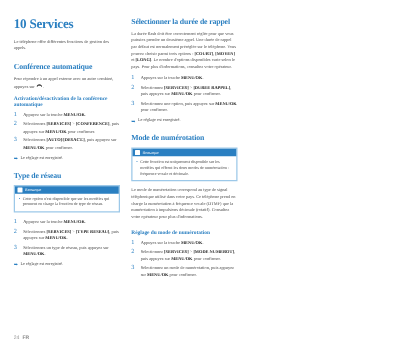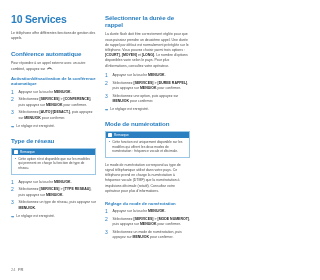--- a/index.html
+++ b/index.html
@@ -5,21 +5,21 @@
   html,body{margin:0;padding:0;}
   body{
     width:200px;height:280px;
     background:#ffffff;
     font-family:"Liberation Sans", sans-serif;
     color:#3a3a3a;
     overflow:hidden;
   }
   .page{position:relative;width:200px;height:280px;box-sizing:border-box;}
   .cols{position:absolute;top:14px;left:11px;width:180px;display:flex;gap:9px;}
-  .col{width:85px;}
+  .col{width:85px;font-family:Liberation Serif, serif;}
 
   .chapter-title{
     font-size:10.5px;font-weight:bold;color:#2a7fc1;
     letter-spacing:-0.2px;line-height:11px;margin:0 0 6px 0;
   }
   .intro{
     font-size:3.5px;line-height:5.2px;color:#4a4a4a;margin:0 0 9px 0;
   }
   .h2{
     font-size:6.2px;font-weight:bold;color:#2a7fc1;

